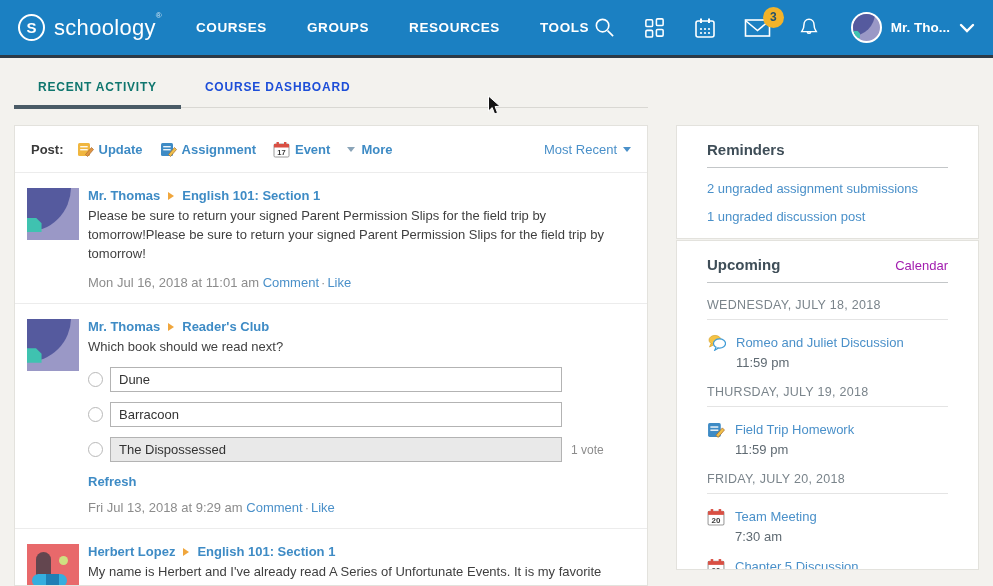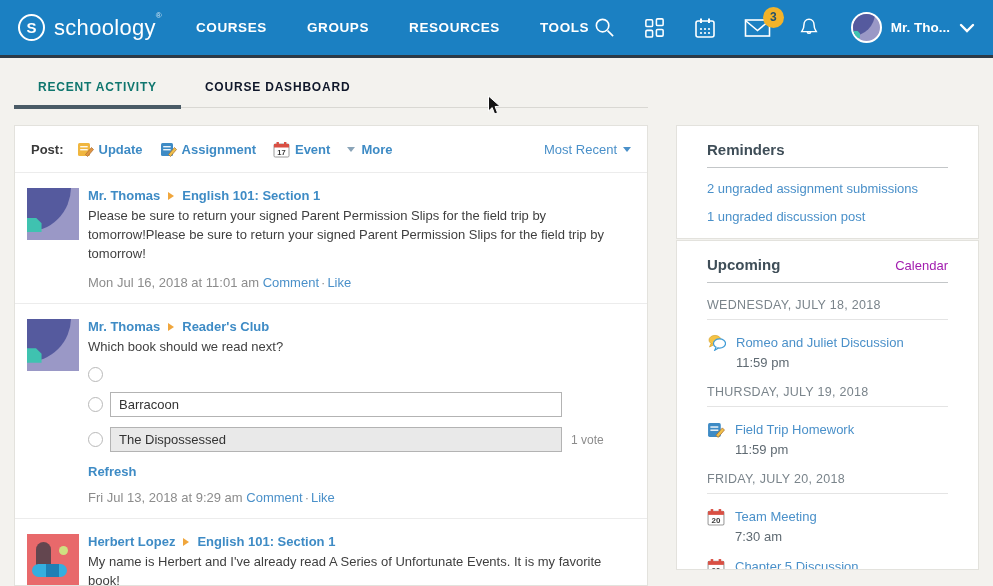--- a/index.html
+++ b/index.html
@@ -50,21 +50,21 @@
   .avatar-nav .q-teal { bottom:10%; }
 
   
   .tabs {
     position:absolute; left:14px; top:72px; width:634px;
     display:flex; border-bottom:1px solid #d9d8d3;
   }
   .tab {
     position:relative; padding:8px 24px 13px;
     font-size:12px; font-weight:bold; letter-spacing:.8px;
-    color:#0f172a; cursor:pointer;
+    color:#1d4ed8; cursor:pointer;
   }
   .tab.active { color:#0f766e; }
   .tab.active::after {
     content:''; position:absolute; left:0; right:0; bottom:-2px; height:4px;
     background:#4a5b66;
   }
 
   .cursor { position:absolute; left:487px; top:95px; z-index:50; pointer-events:none; }
 
   
@@ -286,20 +286,21 @@
         <span class="q-teal"></span>
     </div>
     <div class="post-content">
       <div class="post-title">
         <a>Mr. Thomas</a><span class="crumb-arrow"></span><a>Reader's Club</a>
       </div>
       <div class="post-body">Which book should we read next?</div>
       <div class="poll">
         <div class="poll-row">
           <span class="radio"></span>
+          <span class="poll-box">Dune</span>
         </div>
         <div class="poll-row">
           <span class="radio"></span>
           <span class="poll-box">Barracoon</span>
         </div>
         <div class="poll-row">
           <span class="radio"></span>
           <span class="poll-box voted">The Dispossessed</span>
           <span class="vote-count">1 vote</span>
         </div>

